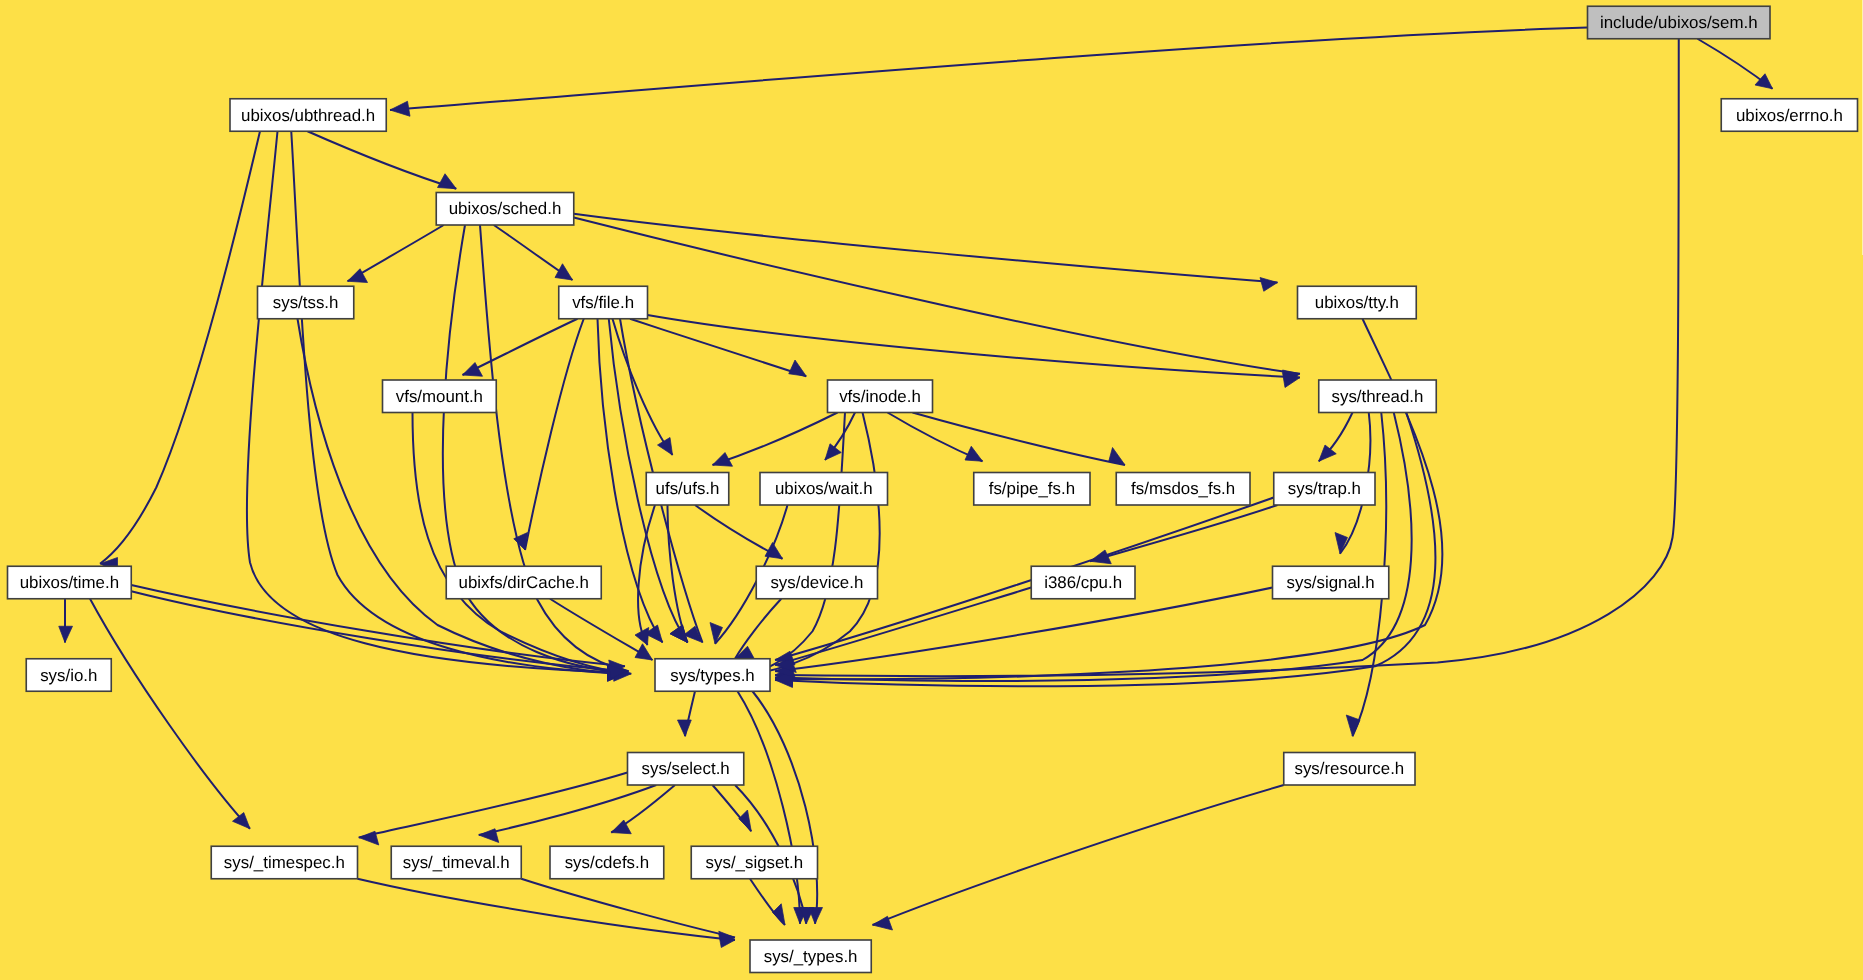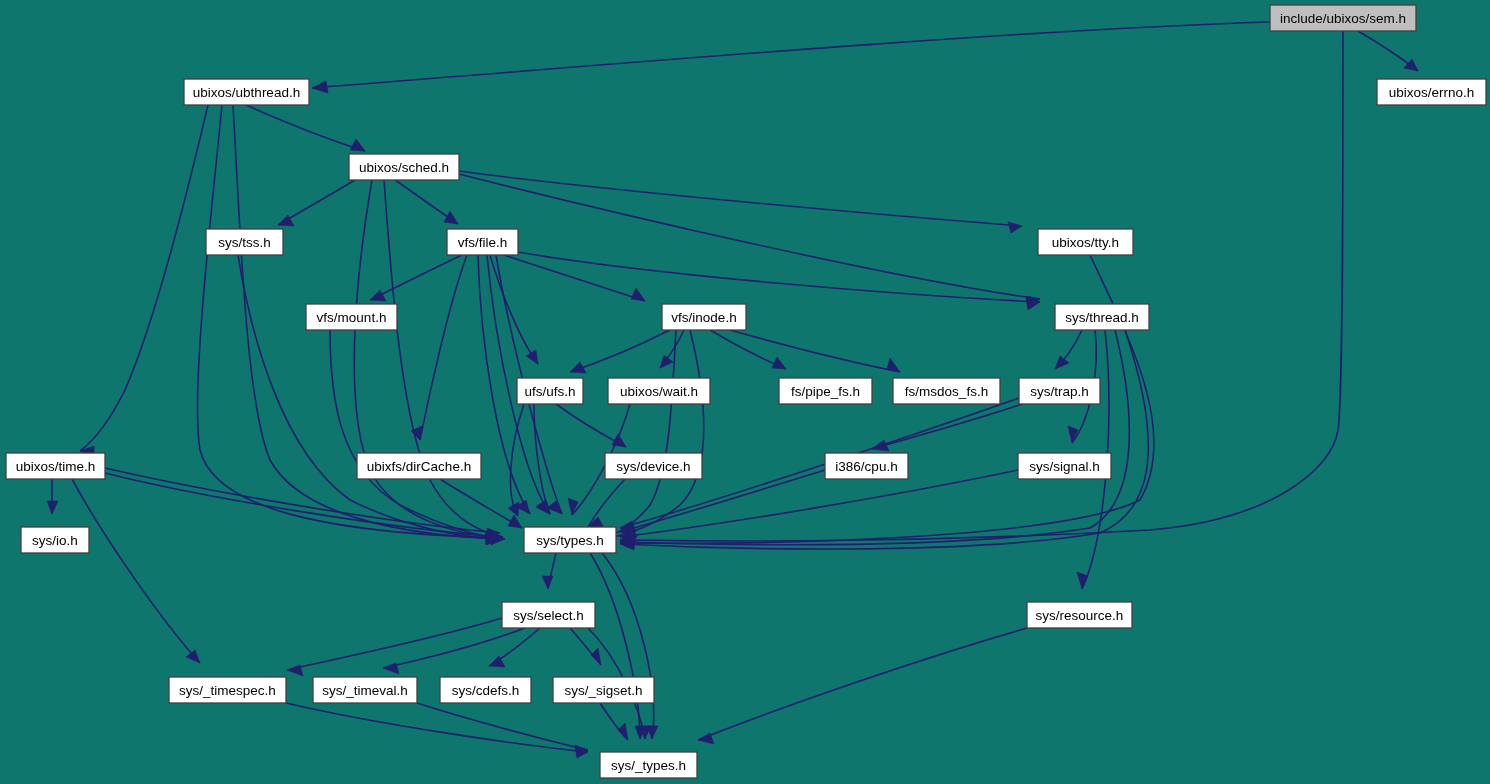--- a/index.html
+++ b/index.html
@@ -4,21 +4,21 @@
 <style>
   html, body {
     margin: 0;
     padding: 0;
     background: #ffffff;
   }
   #graph-root {
     position: relative;
     width: 1490px;
     height: 784px;
-    background: #0f766e;
+    background: #fde047;
     font-family: "Liberation Sans", sans-serif;
     overflow: hidden;
   }
   svg#graph-canvas {
     position: absolute;
     left: 0;
     top: 0;
     width: 1490px;
     height: 784px;
     display: block;

